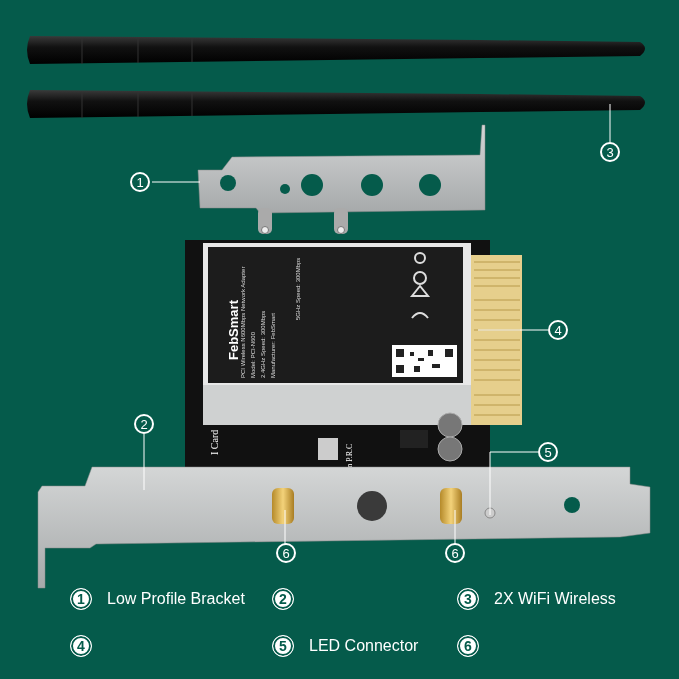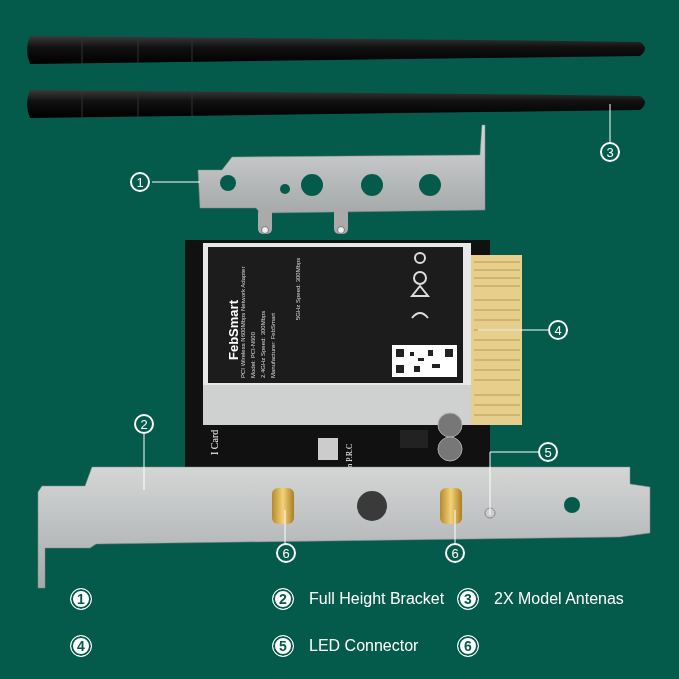--- a/index.html
+++ b/index.html
@@ -149,28 +149,28 @@
   <div class="callout" style="left:134px;top:414px;">2</div>
   <div class="callout" style="left:600px;top:142px;">3</div>
   <div class="callout" style="left:548px;top:320px;">4</div>
   <div class="callout" style="left:538px;top:442px;">5</div>
   <div class="callout" style="left:276px;top:543px;">6</div>
   <div class="callout" style="left:445px;top:543px;">6</div>
 
   <div class="legend">
     <div class="legend-item" style="left:70px;top:8px;">
       <span class="num">1</span>
+      <span>Low Profile Bracket</span>
     </div>
     <div class="legend-item" style="left:272px;top:8px;">
       <span class="num">2</span>
-      <span>Full Height Bracket</span>
     </div>
     <div class="legend-item" style="left:457px;top:8px;">
       <span class="num">3</span>
-      <span>2X Model Antenas</span>
+      <span>2X WiFi Wireless</span>
     </div>
     <div class="legend-item" style="left:70px;top:55px;">
       <span class="num">4</span>
     </div>
     <div class="legend-item" style="left:272px;top:55px;">
       <span class="num">5</span>
       <span>LED Connector</span>
     </div>
     <div class="legend-item" style="left:457px;top:55px;">
       <span class="num">6</span>

